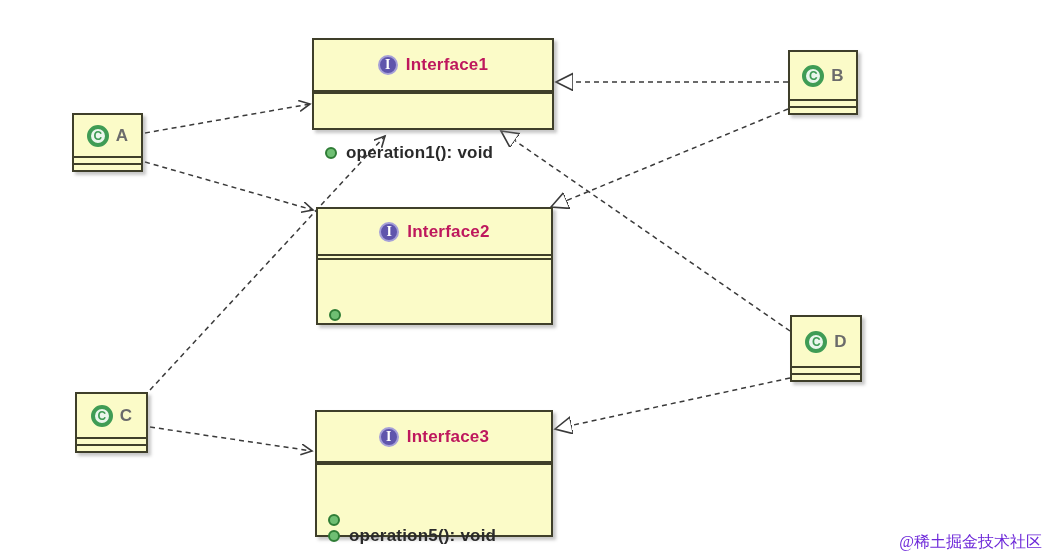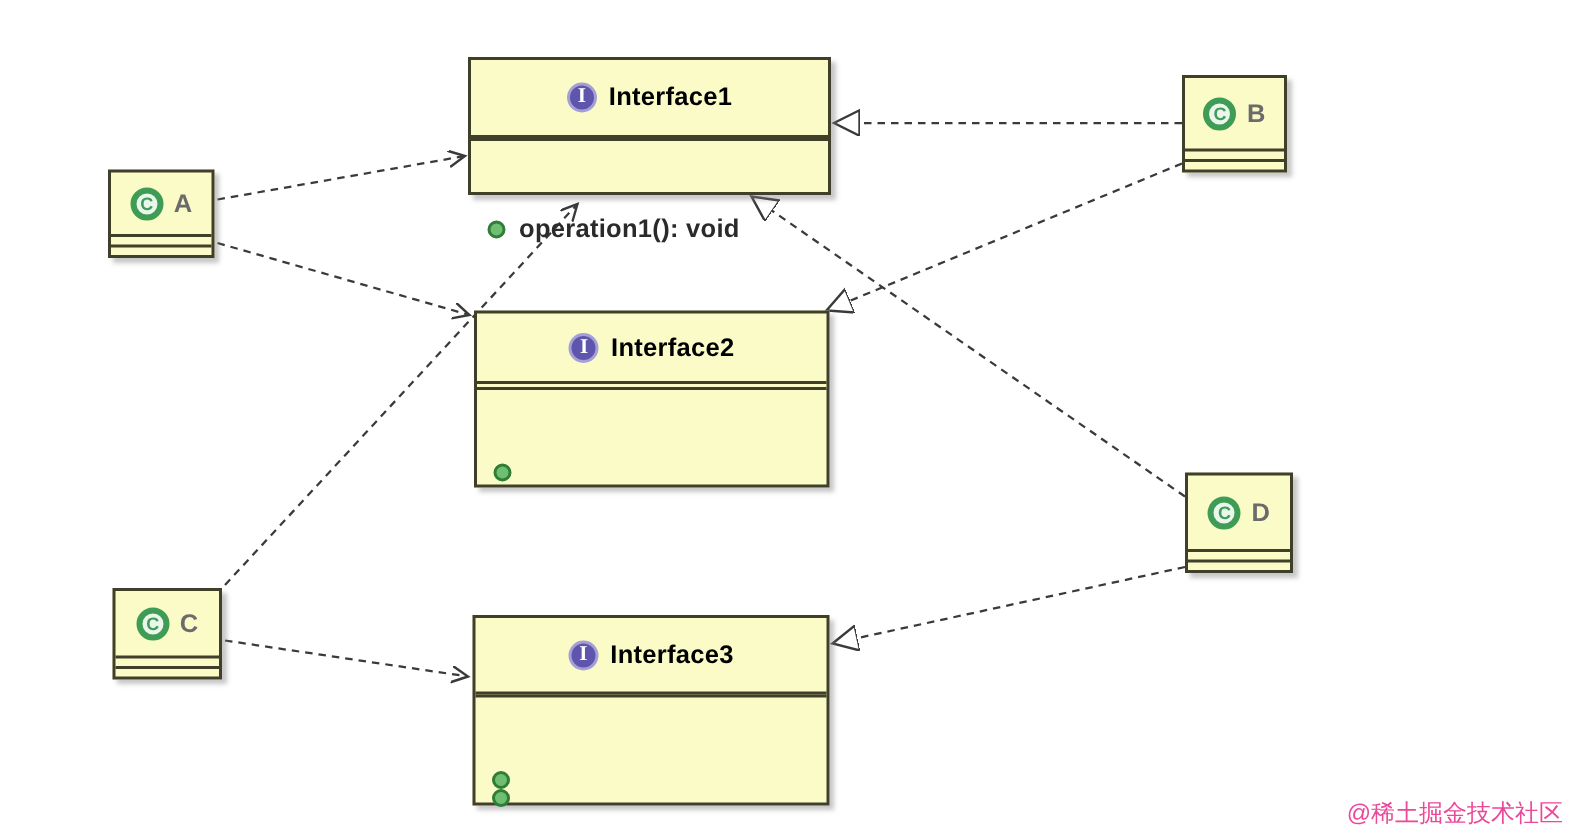--- a/index.html
+++ b/index.html
@@ -23,21 +23,21 @@
   .iface-title {
     display:flex; align-items:center; justify-content:center; gap:8px;
     flex:0 0 auto; box-sizing:border-box;
   }
   #iface1 .iface-title { height:50px; }
   #iface2 .iface-title { height:45px; }
   #iface3 .iface-title { height:49px; }
   .sep { height:3px; border-top:2px solid #3f3f2a; border-bottom:2px solid #3f3f2a; }
   .ops { flex:1 1 auto; display:flex; flex-direction:column; justify-content:center; padding:2px 0;margin-top:47px; }
   .op-row { display:flex; align-items:center; gap:9px; padding-left:11px; }
-  .uml-title { font-size:17px; font-weight:700; color:#000000; letter-spacing:0.2px; }
+  .uml-title { font-size:17px; font-weight:700; color:#be185d; letter-spacing:0.2px; }
   .op-text { font-size:17px; font-weight:700; color:#2a2a2a; letter-spacing:0.2px; white-space:nowrap; }
 
   .icon-interface {
     width:20px; height:20px; border-radius:50%; flex:0 0 auto;
     background:#5f55ac; border:2px solid #a59fd8; box-sizing:border-box;
     color:#ffffff; font-family:"Liberation Serif", serif; font-weight:700; font-size:14px;
     display:flex; align-items:center; justify-content:center; line-height:1;
   }
   .icon-op {
     width:12px; height:12px; border-radius:50%; flex:0 0 auto;
@@ -53,21 +53,21 @@
   .icon-class {
     width:22px; height:22px; border-radius:50%; flex:0 0 auto;
     background:#eaf6ec; border:4px solid #3f9c55; box-sizing:border-box;
     color:#3f9c55; font-weight:700; font-size:12px;
     display:flex; align-items:center; justify-content:center; line-height:1;
   }
   .strip { flex:0 0 5px; border-top:2px solid #3f3f2a; }
 
   .watermark {
     position:absolute; right:4px; bottom:6px;
-    font-family:Liberation Sans, sans-serif; font-size:16px; color:#ec4899;
+    font-family:Liberation Serif, serif; font-size:16px; color:#6d28d9;
   }
 </style>
 </head>
 <body>
 
 <div class="canvas">
 
   <svg class="edges-svg" xmlns="http://www.w3.org/2000/svg">
     <defs>
       <marker id="dep" markerUnits="userSpaceOnUse" markerWidth="16" markerHeight="16" refX="11" refY="5.5" orient="auto">
@@ -121,20 +121,21 @@
       <span class="icon-interface">I</span>
       <span class="uml-title">Interface3</span>
     </div>
     <div class="sep"></div>
     <div class="ops">
       <div class="op-row">
         <span class="icon-op"></span>
       </div>
       <div class="op-row">
         <span class="icon-op"></span>
+        <span class="op-text">operation5(): void</span>
       </div>
     </div>
   </div>
 
   <div class="uml-box" id="clsA">
     <div class="cls-name">
       <span class="icon-class">C</span>
       <span class="cls-label">A</span>
     </div>
     <div class="strip"></div>

